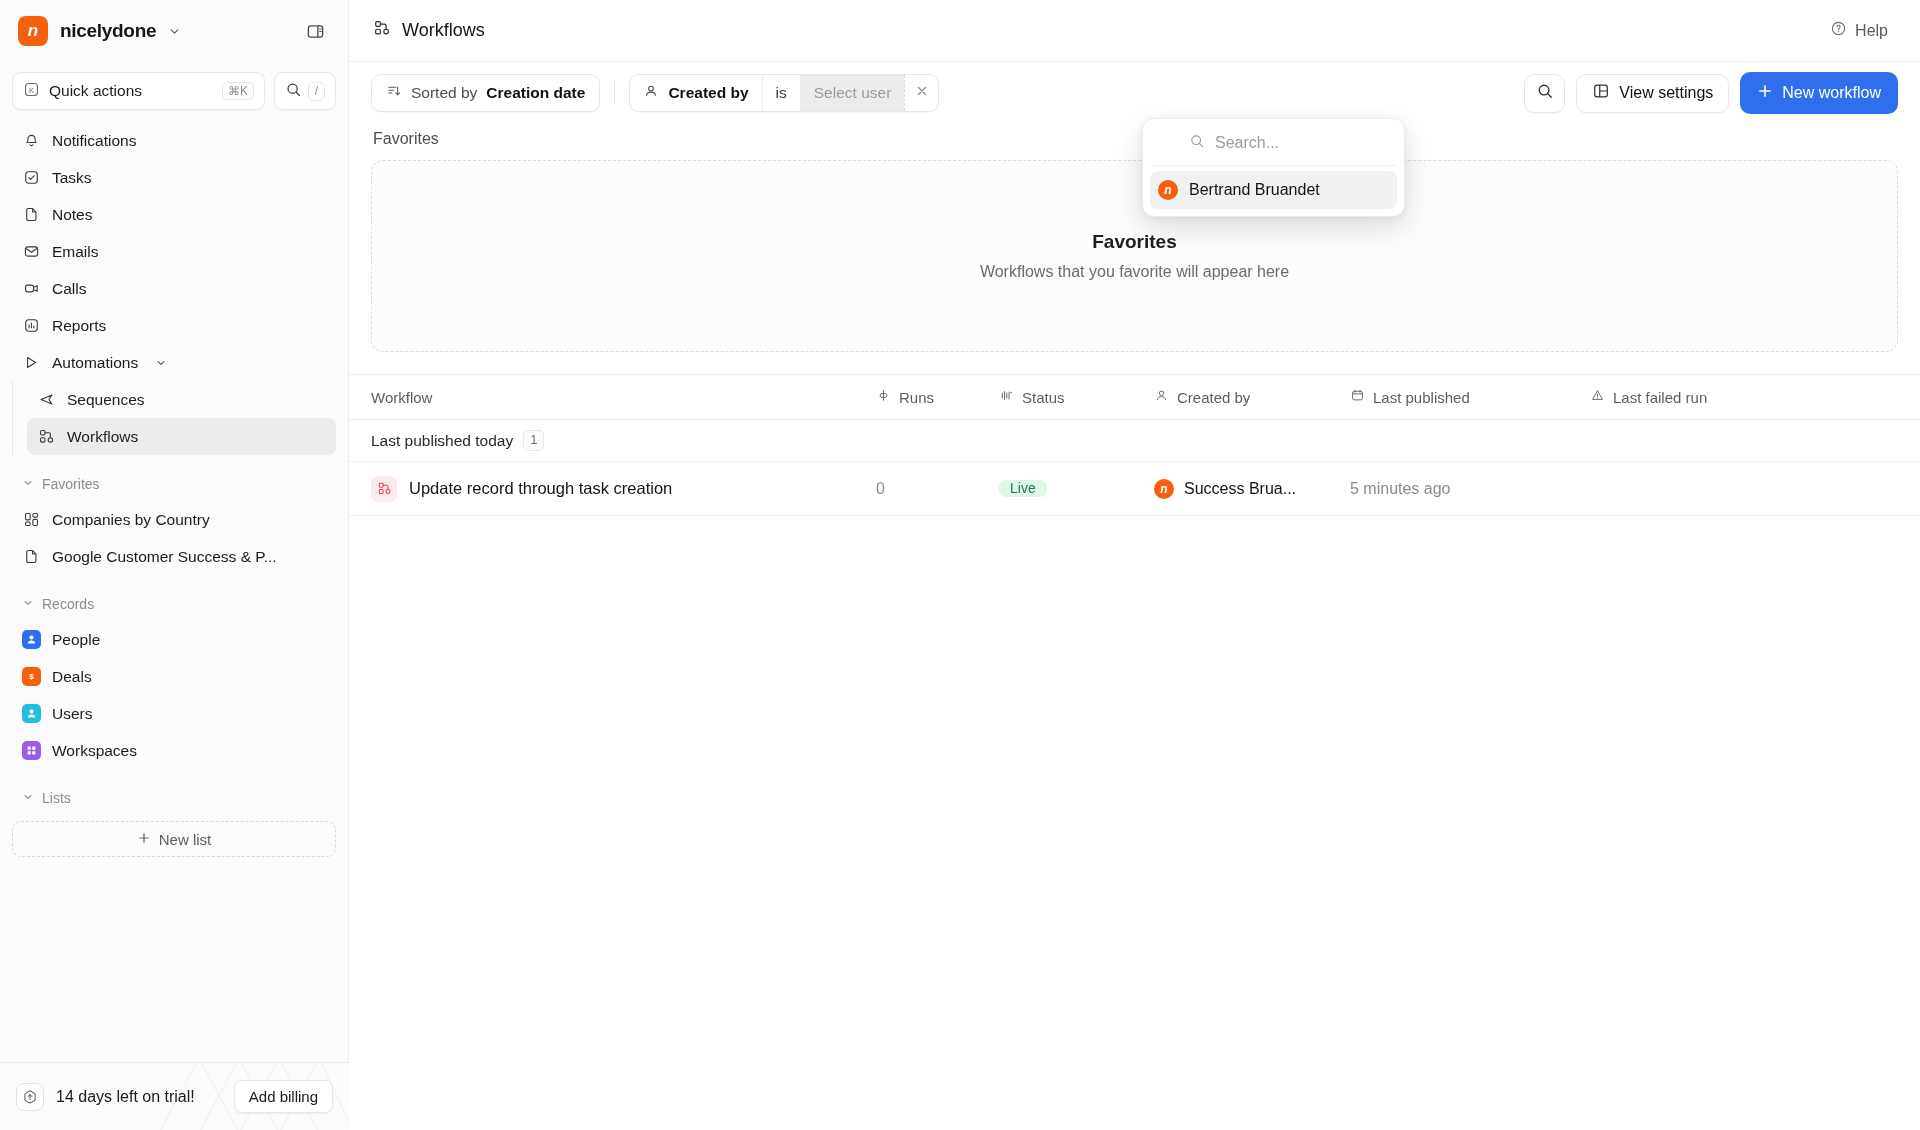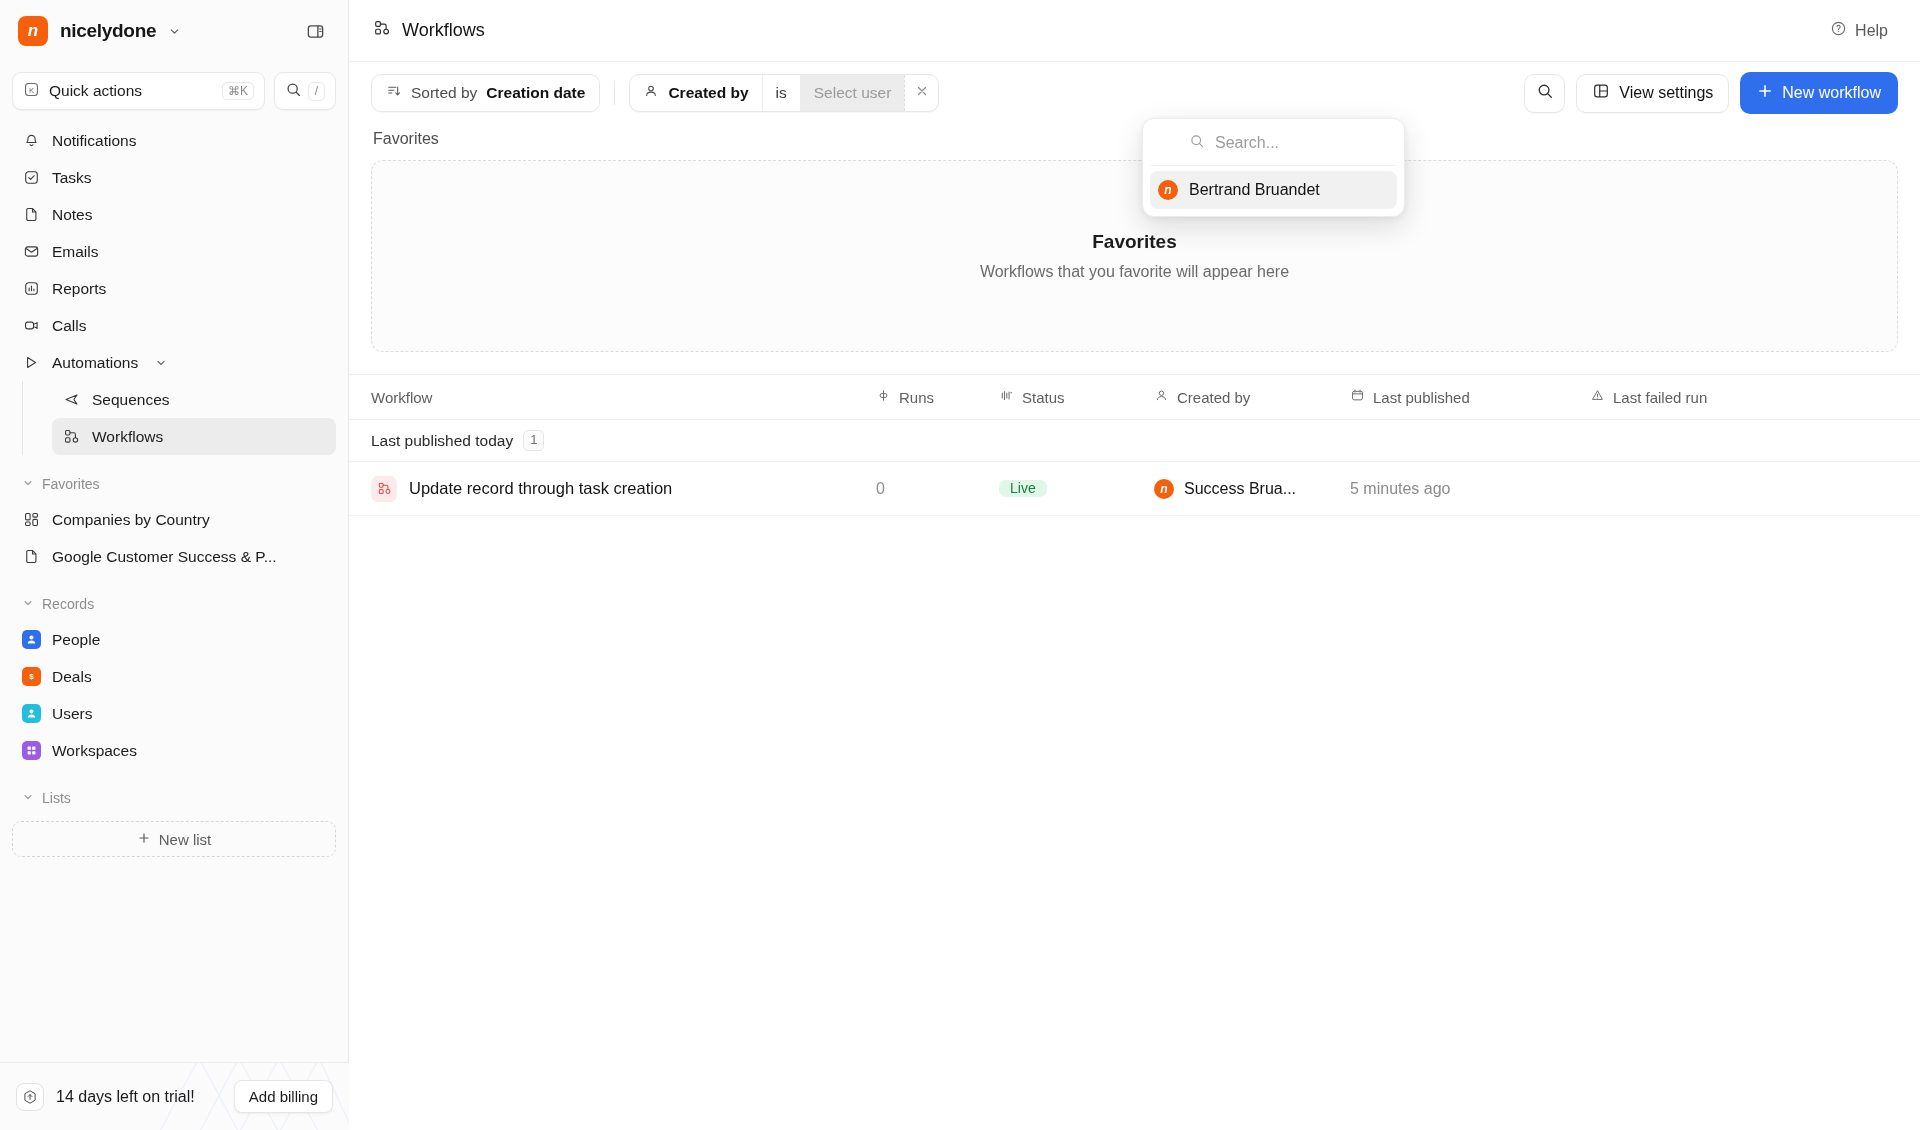--- a/index.html
+++ b/index.html
@@ -61,21 +61,21 @@
 
   .nav { padding: 0 12px; overflow: hidden; }
   .nav-item {
     display: flex; align-items: center; gap: 11px;
     height: 37px; padding: 0 10px; border-radius: 8px;
     cursor: pointer; font-size: 15.5px; color: #1c1c1c;
   }
   .nav-item.active { background: #ececec; }
   .nav-ico { width: 19px; height: 19px; display: flex; align-items: center; justify-content: center; flex-shrink: 0; }
   .nav-label { white-space: nowrap; overflow: hidden; text-overflow: ellipsis; }
-  .nav-sub-wrap { padding-left: 29px; border-left: 1.5px solid #e6e6e6; margin-left: 10px; }
+  .nav-sub-wrap { padding-left: 14px; border-left: 1.5px solid #e6e6e6; }
 
   .section-head {
     display: flex; align-items: center; gap: 8px;
     height: 34px; padding: 0 10px; margin-top: 12px;
     font-size: 14px; color: #8d8d8d; cursor: pointer;
   }
   .rec-ico { width: 19px; height: 19px; border-radius: 5px; display:flex; align-items:center; justify-content:center; flex-shrink:0; }
 
   .new-list {
     margin: 6px 12px 0 12px; height: 36px;
@@ -320,35 +320,35 @@
               <rect x="2.8" y="4.6" width="14.4" height="10.8" rx="2.6" stroke="#3a3a3a" stroke-width="1.3"></rect>
               <path d="M3.6 6.4l6.4 4.4 6.4-4.4" stroke="#3a3a3a" stroke-width="1.3" stroke-linejoin="round"></path>
             </svg>
         </span>
         <span class="nav-label">Emails</span>
       </div>
 
       <div class="nav-item">
         <span class="nav-ico">
           <svg width="17" height="17" viewBox="0 0 20 20" fill="none">
+              <rect x="3" y="6" width="9.4" height="8" rx="2.4" stroke="#3a3a3a" stroke-width="1.3"></rect>
+              <path d="M13.2 8.6l3.4-2v6.8l-3.4-2" stroke="#3a3a3a" stroke-width="1.3" stroke-linejoin="round"></path>
+            </svg>
+        </span>
+        <span class="nav-label">Calls</span>
+      </div>
+
+      <div class="nav-item">
+        <span class="nav-ico">
+          <svg width="17" height="17" viewBox="0 0 20 20" fill="none">
               <rect x="3.2" y="3.2" width="13.6" height="13.6" rx="3.2" stroke="#3a3a3a" stroke-width="1.3"></rect>
               <path d="M7.2 12.6V9.4M10 12.6V7.2M12.8 12.6v-2" stroke="#3a3a3a" stroke-width="1.3" stroke-linecap="round"></path>
             </svg>
         </span>
         <span class="nav-label">Reports</span>
-      </div>
-
-      <div class="nav-item">
-        <span class="nav-ico">
-          <svg width="17" height="17" viewBox="0 0 20 20" fill="none">
-              <rect x="3" y="6" width="9.4" height="8" rx="2.4" stroke="#3a3a3a" stroke-width="1.3"></rect>
-              <path d="M13.2 8.6l3.4-2v6.8l-3.4-2" stroke="#3a3a3a" stroke-width="1.3" stroke-linejoin="round"></path>
-            </svg>
-        </span>
-        <span class="nav-label">Calls</span>
       </div>
 
       <div class="nav-item">
         <span class="nav-ico">
           <svg width="17" height="17" viewBox="0 0 20 20" fill="none">
               <path d="M5.4 4.2l9.4 5.8-9.4 5.8V4.2z" stroke="#3a3a3a" stroke-width="1.3" stroke-linejoin="round"></path>
             </svg>
         </span>
         <span class="nav-label">Automations</span>
         <span class="chev" style="margin-left:6px">

